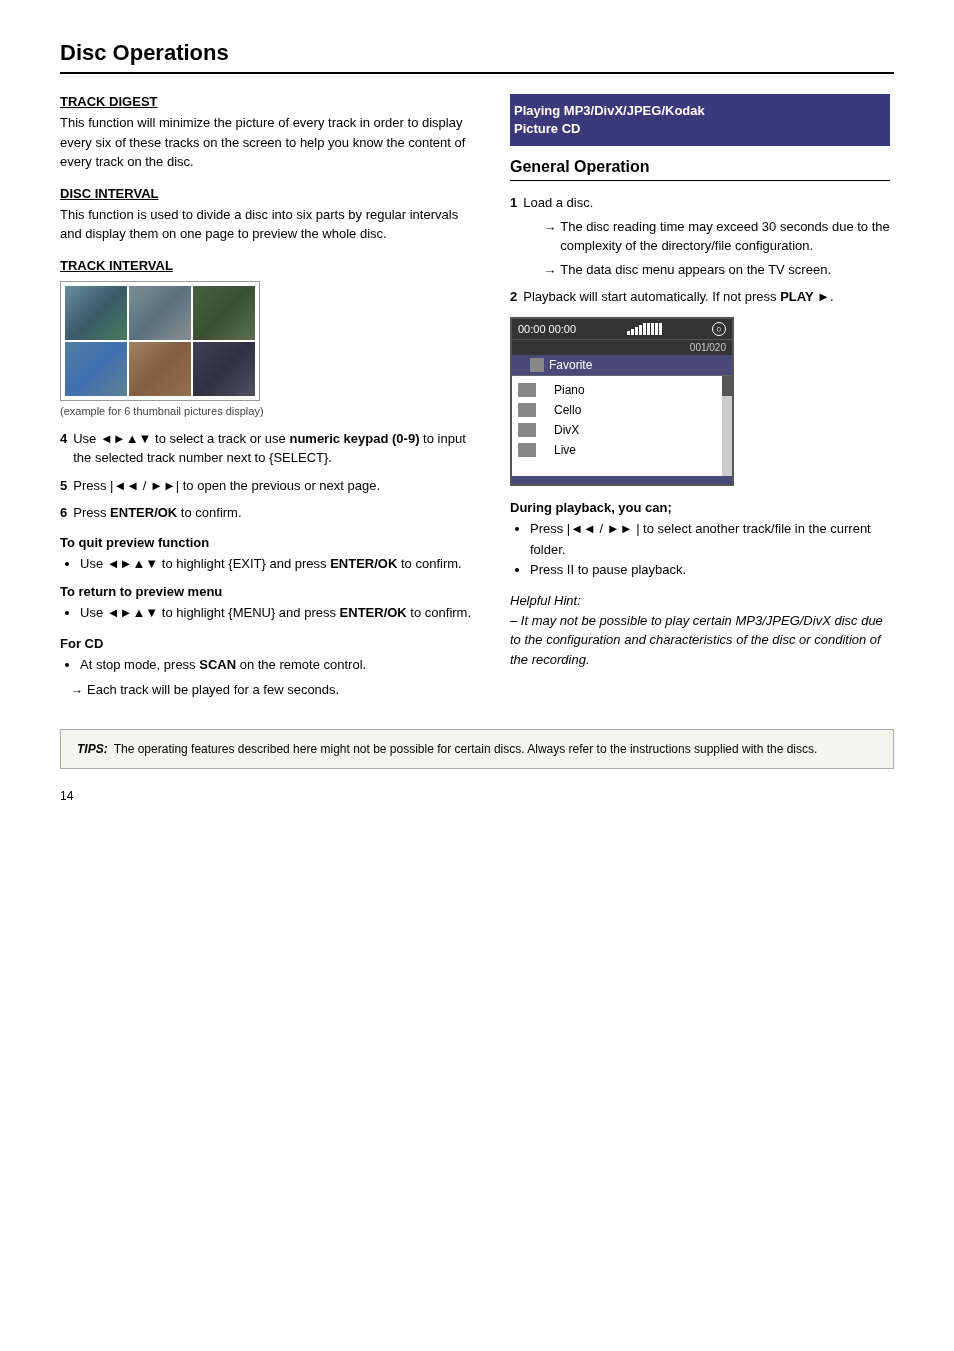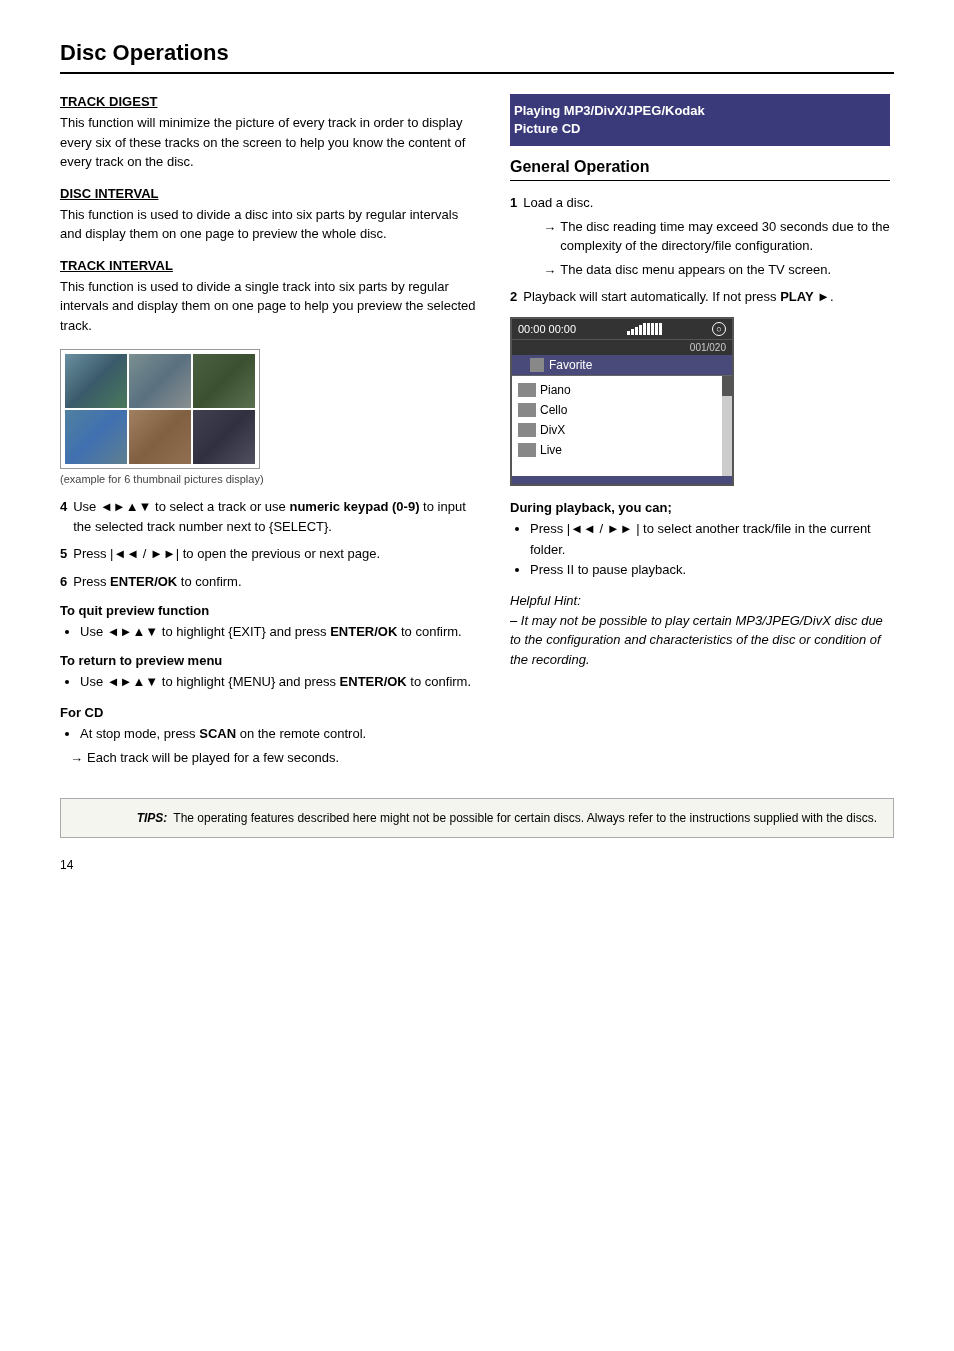--- a/index.html
+++ b/index.html
@@ -190,21 +190,21 @@
     .tv-list {
       flex: 1;
       padding: 4px 0;
     }
 
     .tv-list-item {
       display: flex;
       align-items: flex-start;
       padding: 3px 6px;
       font-size: 12px;
-      gap: 4px;
+      gap: 18px;
     }
 
     .tv-item-icon {
       width: 18px;
       height: 14px;
       background: #888;
       flex-shrink: 0;
     }
 
     .tv-scrollbar {
@@ -237,21 +237,20 @@
       line-height: 1.5;
     }
 
     .tips-box {
       border: 1px solid #aaa;
       background: #f5f5f0;
       padding: 10px 16px;
       margin-top: 30px;
       font-size: 12px;
       line-height: 1.5;
-      text-align: right;
     }
 
     .tips-label {
       font-weight: bold;
       font-style: italic;
       margin-right: 6px;
     }
 
     .page-number {
       font-size: 12px;
@@ -267,21 +266,20 @@
 
   <div class="left-col">
 
     <div class="section-heading">TRACK DIGEST</div>
     <div class="section-body">This function will minimize the picture of every track in order to display every six of these tracks on the screen to help you know the content of every track on the disc.</div>
 
     <div class="section-heading">DISC INTERVAL</div>
     <div class="section-body">This function is used to divide a disc into six parts by regular intervals and display them on one page to preview the whole disc.</div>
 
     <div class="section-heading">TRACK INTERVAL</div>
-    <div class="section-body">This function is used to divide a single track into six parts by regular intervals and display them on one page to help you preview the selected track.</div>
 
     <div class="thumbnail-box">
       <div class="thumb-cell landscape"></div>
       <div class="thumb-cell mountains"></div>
       <div class="thumb-cell forest"></div>
       <div class="thumb-cell water"></div>
       <div class="thumb-cell sunset"></div>
       <div class="thumb-cell dark"></div>
     </div>
     <div class="thumb-caption">(example for 6 thumbnail pictures display)</div>

